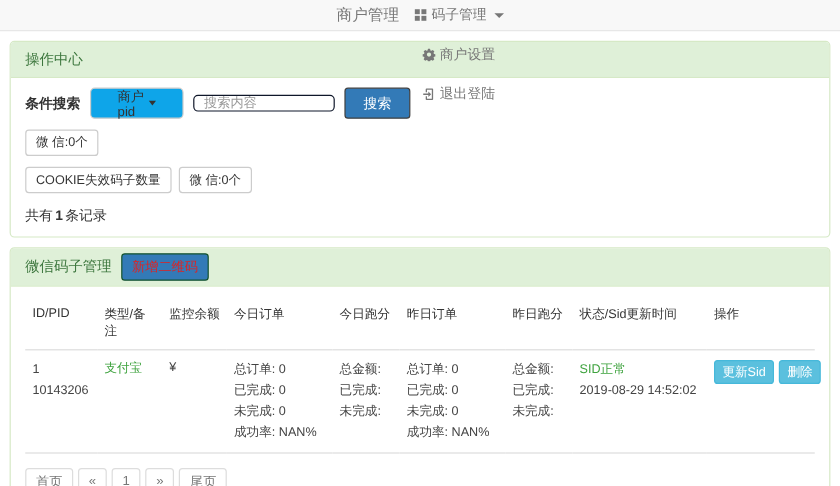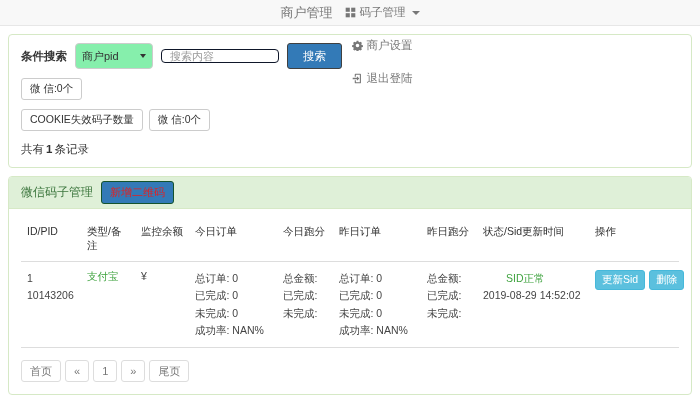--- a/index.html
+++ b/index.html
@@ -51,23 +51,23 @@
     font-size: 12px;
     display: flex; align-items: center; gap: 8px;
   }
   .panel-body { padding: 8px 12px 10px 12px; }
 
   
   .form-row { display: flex; align-items: center; gap: 8px; }
   .form-label { font-weight: bold; font-size: 11.5px; color: #333; white-space: nowrap; }
   .select-box {
     width: 78px; height: 26px;
-    border: 1px solid #ccc; border-radius: 4px; background: #86efac;
+    border: 1px solid #ccc; border-radius: 4px; background: #0ea5e9;
     display: flex; align-items: center; justify-content: space-between;
-    padding: 0 6px; font-size: 11px; color: #333; cursor: pointer;
+    padding: 0 22px; font-size: 11px; color: #333; cursor: pointer;
   }
   .select-caret {
     width: 0; height: 0;
     border-left: 3.5px solid transparent; border-right: 3.5px solid transparent;
     border-top: 4px solid #333;
   }
   .search-input {
     width: 118px; height: 14px;
     border: 1px solid #0f172a; border-radius: 4px;
     padding: 0 8px; font-size: 11px; color: #333;
@@ -105,21 +105,21 @@
     font-size: 10.5px; vertical-align: top;
   }
   th { font-weight: normal; border-bottom: 1px solid #ddd; color: #333; }
   td { border-bottom: 1px solid #ddd; color: #444; }
   .col-id { width: 60px; } .col-type { width: 54px; } .col-balance { width: 54px; }
   .col-torders { width: 88px; } .col-tscore { width: 56px; }
   .col-yorders { width: 88px; } .col-yscore { width: 56px; }
   .col-status { width: 112px; }
   .multiline { white-space: pre-line; line-height: 1.65; }
   .cell-line { line-height: 1.65; }
-  .text-green { color: #3fa33f; margin-left: 23px; }
+  .text-green { color: #3fa33f; }
   .btn-info {
     height: 20px; padding: 0 6px;
     background: #5bc0de; border: 1px solid #46b8da; color: #fff; font-size: 10.5px;
   }
   .actions { display: flex; gap: 4px; }
 
   .pagination { display: flex; gap: 4px; margin: 12px 0 2px 0; }
   .page-btn {
     height: 22px; min-width: 24px; padding: 0 8px;
     display: inline-flex; align-items: center; justify-content: center;
@@ -186,20 +186,23 @@
               <path d="M7.2 4.6l3.4 3.4-3.4 3.4V9H1V7h6.2z"></path>
             </g>
           </svg>
       </span>
       <span>退出登陆</span>
     </div>
   </div>
 </div>
 
 <div class="panel">
+  <div class="panel-heading">
+    <span>操作中心</span>
+  </div>
   <div class="panel-body">
     <div class="form-row">
       <span class="form-label">条件搜索</span>
       <div class="select-box">
         <span>商户pid</span>
         <span class="select-caret"></span>
       </div>
       <input class="search-input" type="text" placeholder="搜索内容" style="">
       <button class="btn btn-primary">搜索</button>
     </div>

